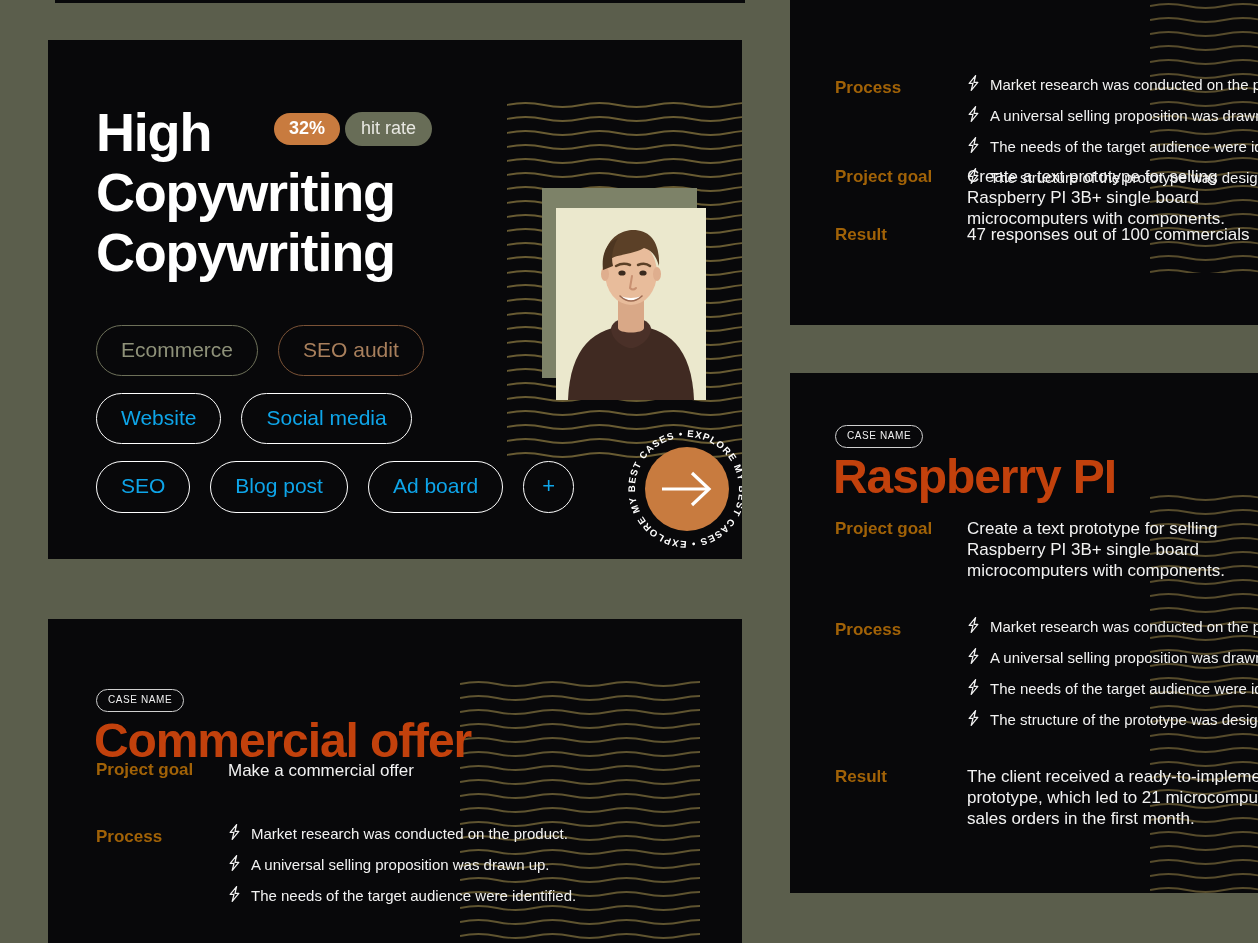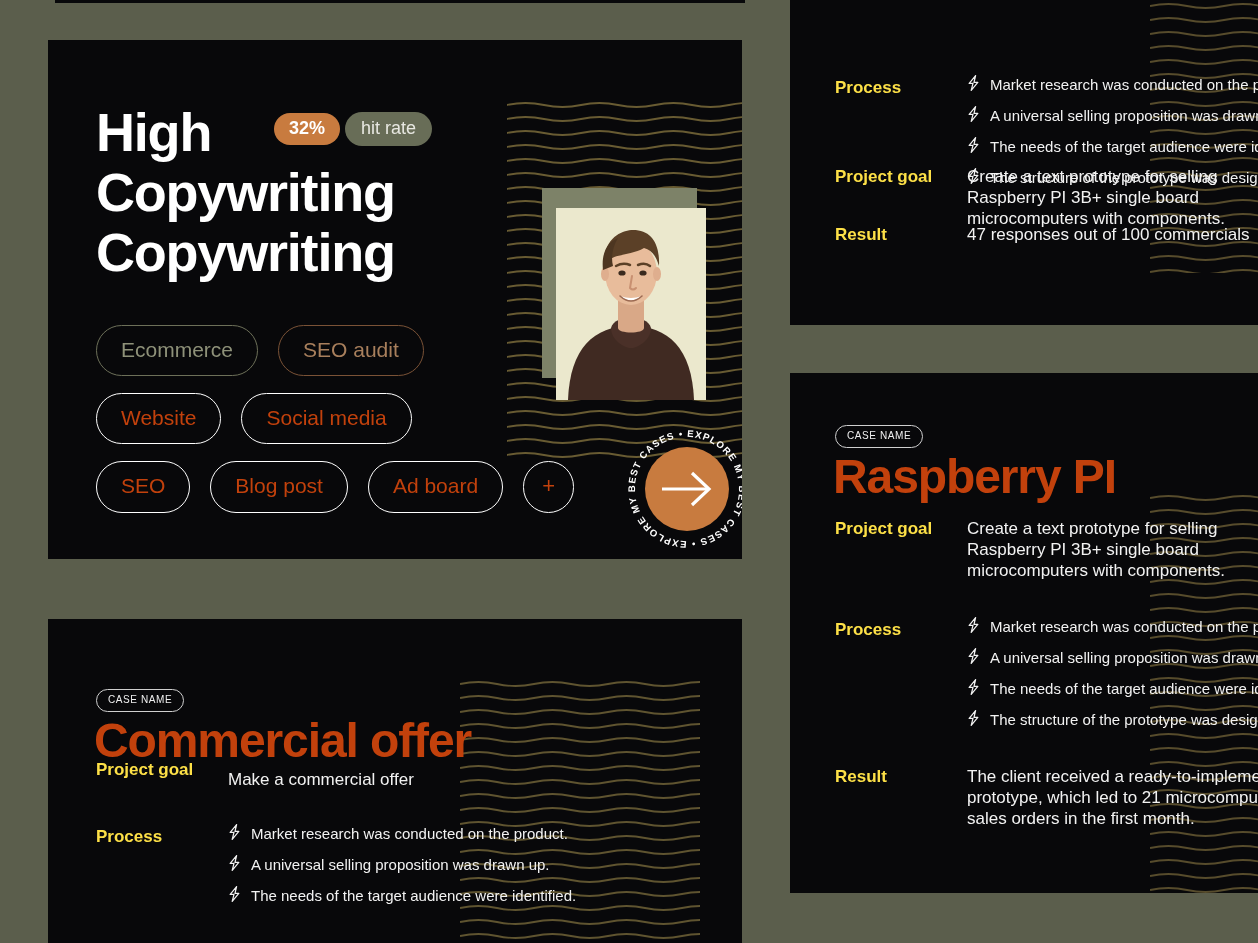--- a/index.html
+++ b/index.html
@@ -69,21 +69,21 @@
   }
   .badge.pct { background: #c87b3f; color: #ffffff; }
   .badge.hit { background: #686d57; color: #e8e8e2; font-weight: 400; padding: 7px 16px 9px; }
 
   
   #pills { position: absolute; left: 48px; top: 285px; width: 430px; }
   .pill-row { display: flex; gap: 20px; margin-bottom: 17px; }
   .pill {
     border: 1px solid #ffffff;
     border-radius: 999px;
-    color: #c2410c;
+    color: #0ea5e9;
     font-size: 21px;
     line-height: 1;
     padding: 13px 24px 15px;
     background: transparent;
     white-space: nowrap;
   }
   .pill.olive { border-color: #6d7059; color: #8e9179; }
   .pill.rust  { border-color: #7a5236; color: #a8apt; color: #a87f5c; }
   .pill.plus  { padding: 13px 18px 15px; font-size: 22px; }
 
@@ -131,21 +131,21 @@
     position: absolute;
     color: #c2410c;
     font-size: 48px;
     font-weight: 700;
     letter-spacing: -1.1px;
     line-height: 1;
     white-space: nowrap;
   }
   .case-label {
     position: absolute;
-    color: #fde047;
+    color: #a16207;
     font-size: 17px;
     font-weight: 700;
     line-height: 1;
     white-space: nowrap;
   }
   .case-text {
     position: absolute;
     color: #f2f2f2;
     font-size: 17px;
     line-height: 21px;
@@ -159,21 +159,21 @@
     margin-bottom: 16px;
     white-space: nowrap;
   }
   .bolt { flex: 0 0 auto; width: 13px; height: 16px; display: block; margin-top: -2px;}
 
   
   #commercial { left: 48px; top: 619px; width: 694px; height: 380px; }
   #commercial .case-badge { left: 48px; top: 70px; }
   #commercial .case-title { left: 46px; top: 98px; }
   #commercial .goal-label { left: 48px; top: 142px; }
-  #commercial .goal-text  { left: 180px; top: 150px; width: 470px; }
+  #commercial .goal-text  { left: 180px; top: 141px; width: 470px; }
   #commercial .proc-label { left: 48px; top: 209px; }
   #commercial .bullet-list{ left: 180px; top: 207px; }
   #commercial-waves { position: absolute; right: 42px; top: 60px; width: 240px; height: 330px; }
 
   
   #case-top { left: 790px; top: -287px; width: 520px; height: 612px; }
   #case-top .goal-label { left: 45px; top: 455px; }
   #case-top .goal-text  { left: 177px; top: 453px; width: 330px; }
   #case-top .proc-label { left: 45px; top: 366px; }
   #case-top-waves { position: absolute; right: 0px; top: 120px; width: 160px; height: 440px; }

